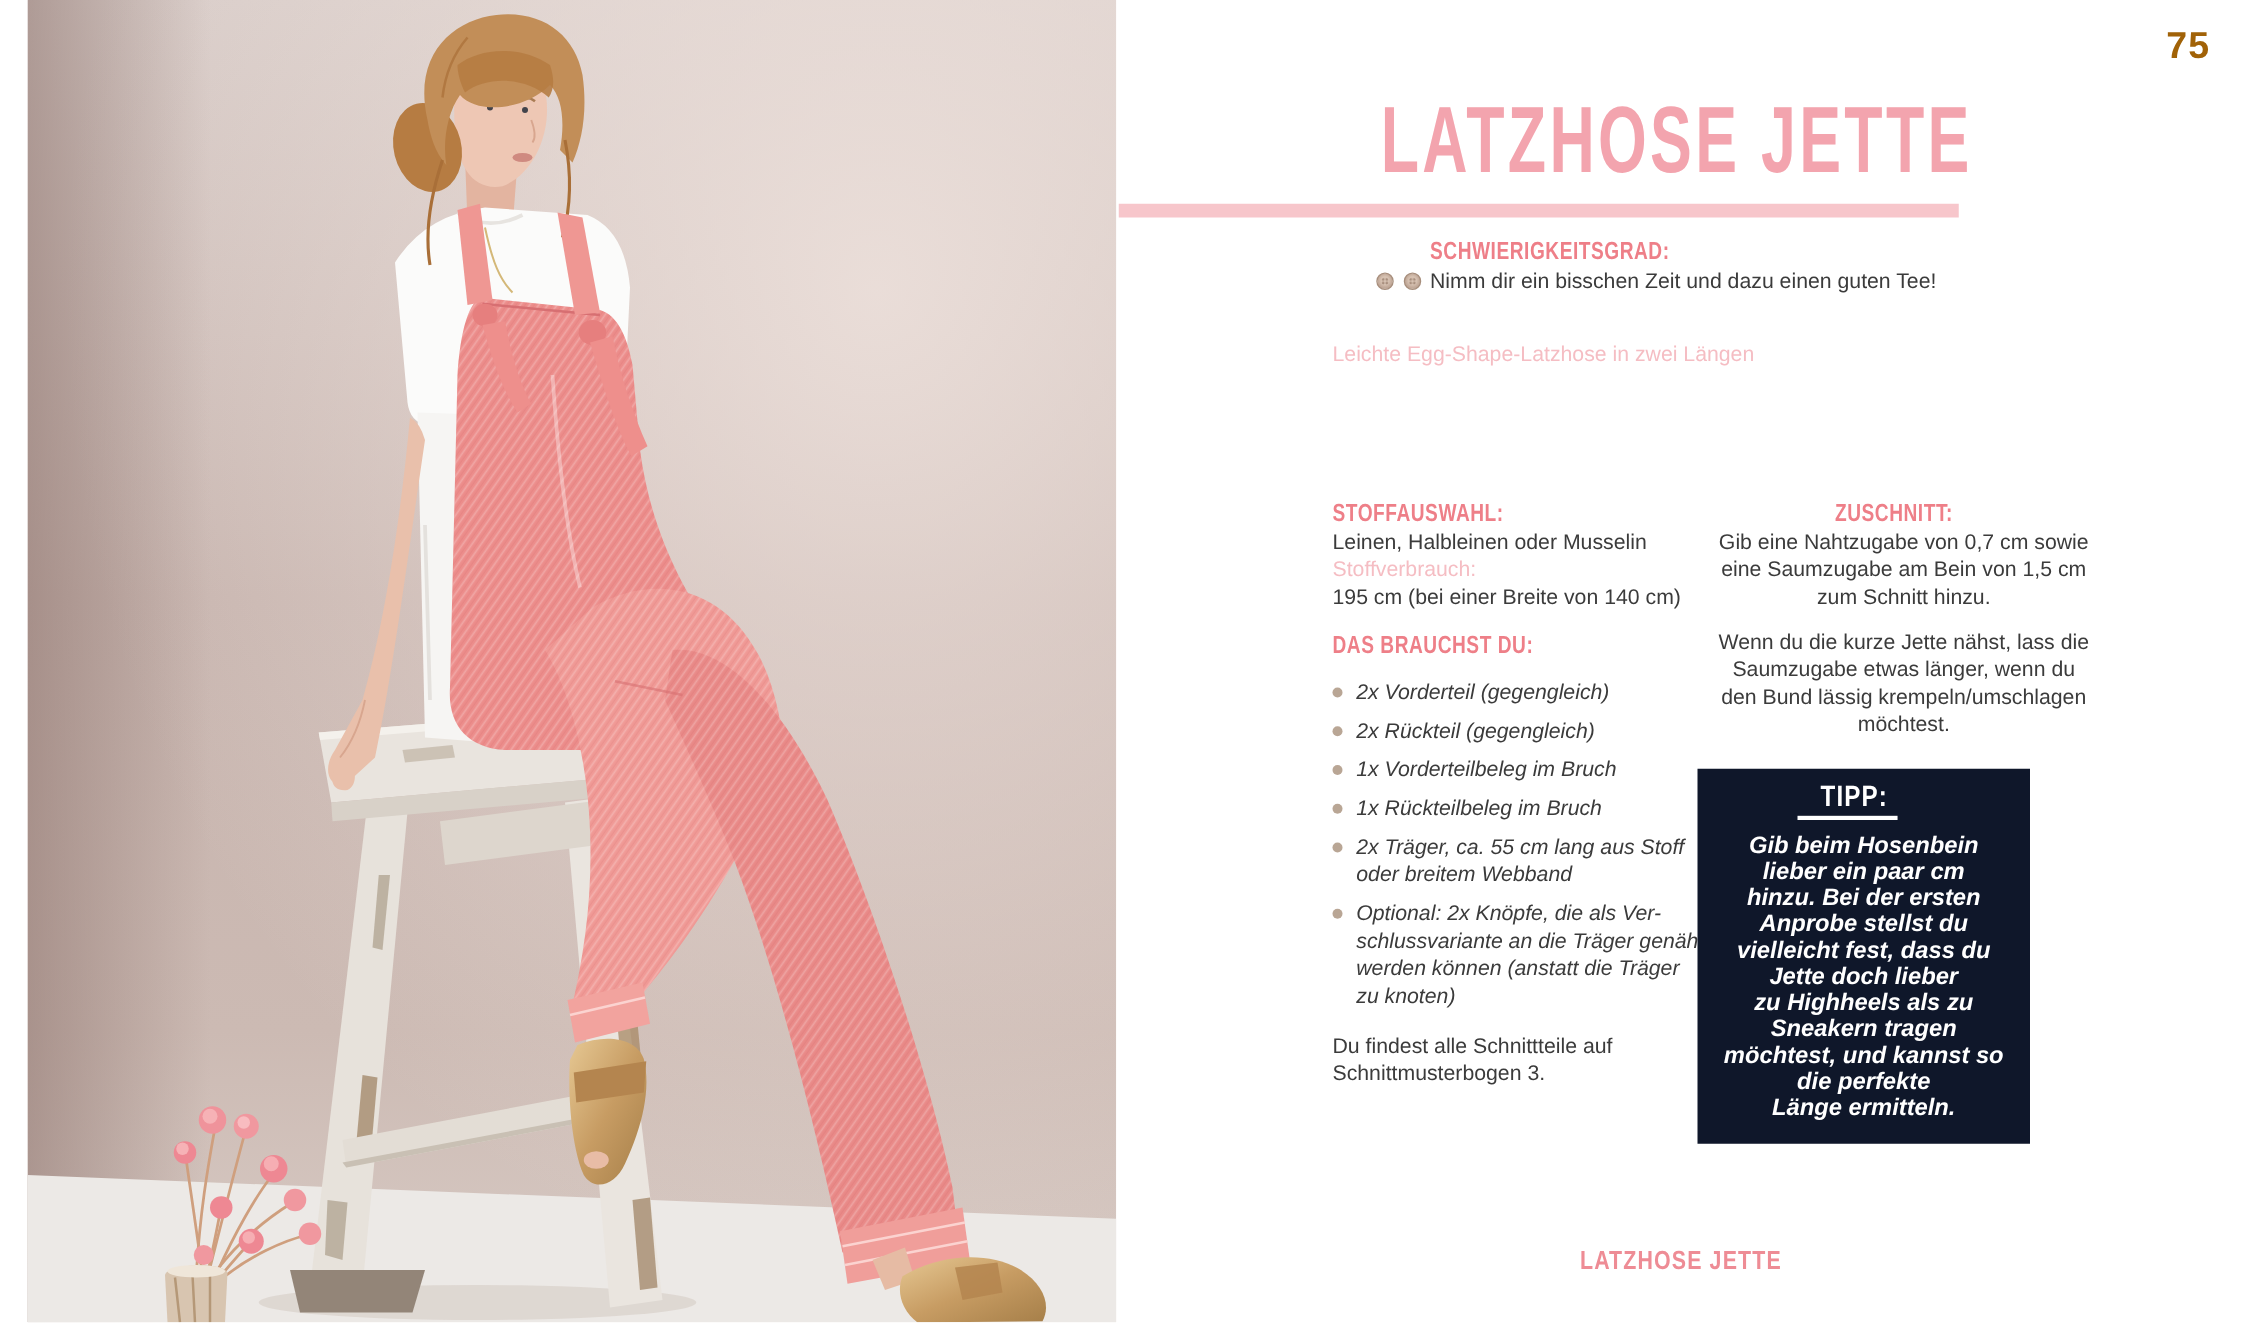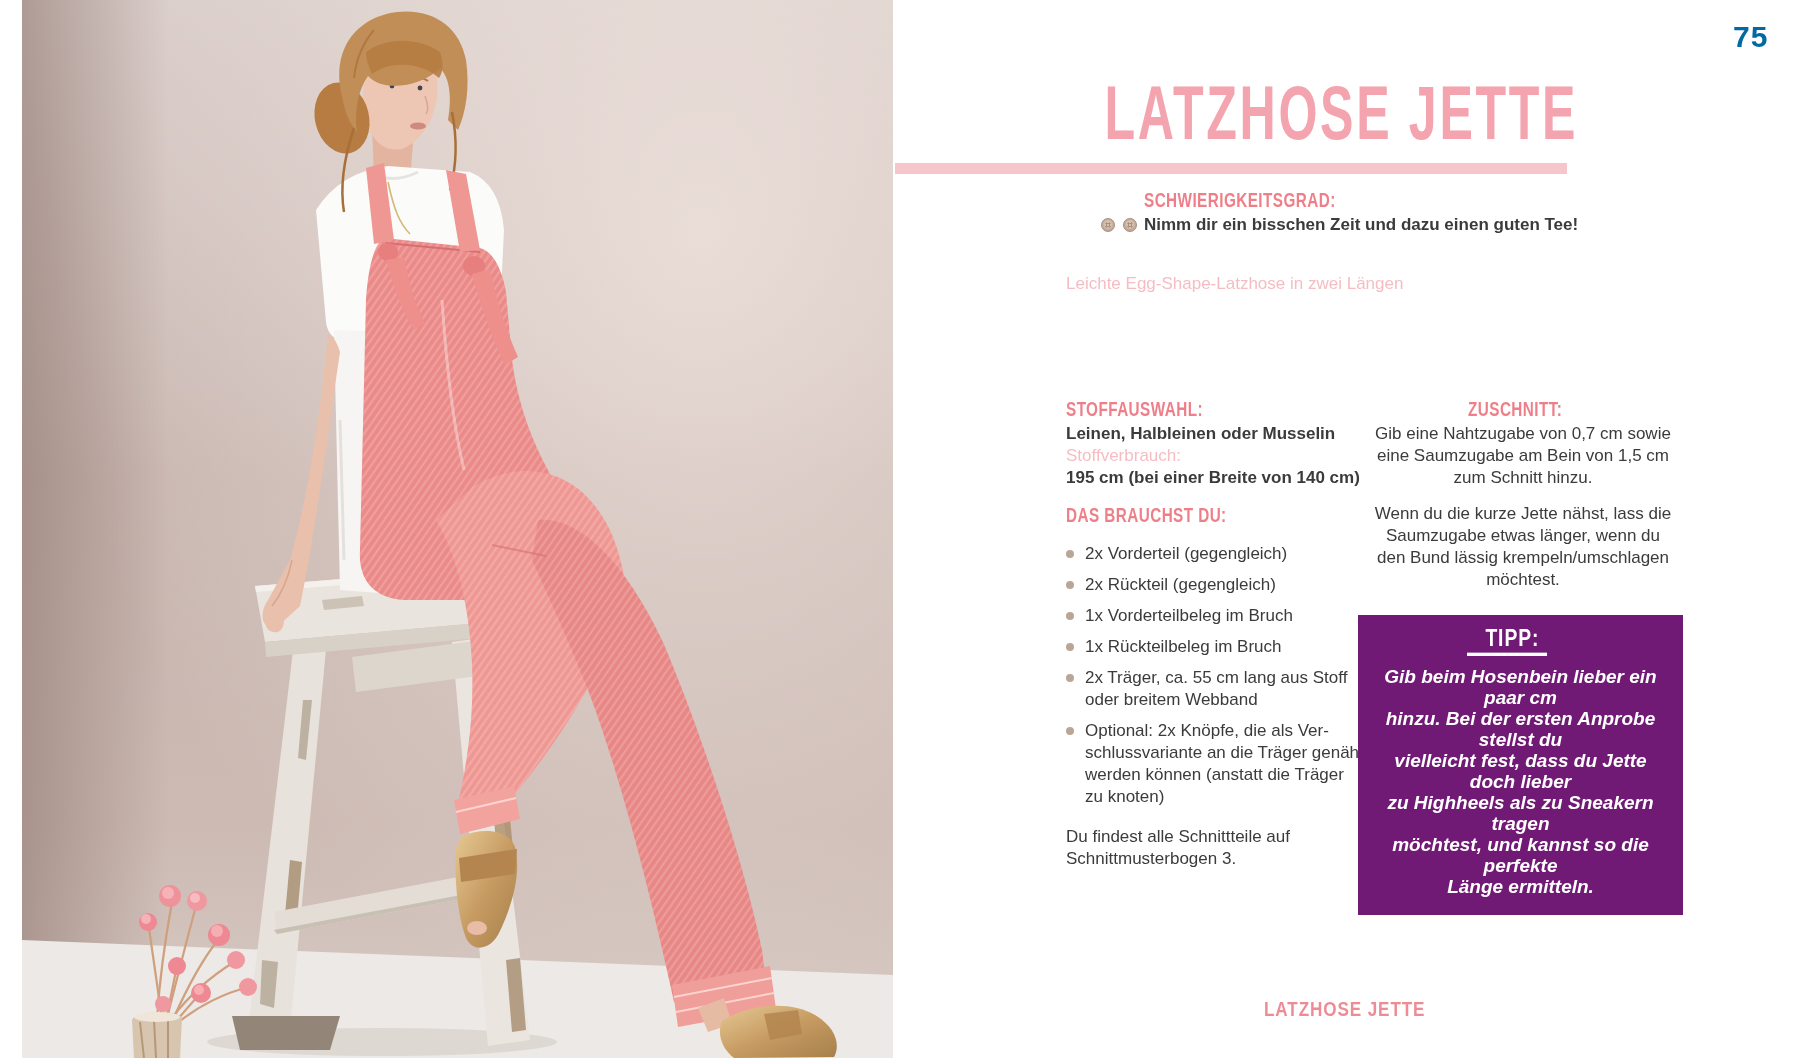--- a/index.html
+++ b/index.html
@@ -1,26 +1,26 @@
 <!DOCTYPE html>
 <html><head>
 <meta charset="utf-8">
 <style>
   html,body{margin:0;padding:0;background:#ffffff;}
   #page{position:relative;width:1800px;height:1058px;background:#ffffff;overflow:hidden;
         font-family:"Liberation Sans",sans-serif;color:#3b3b3b;}
   .abs{position:absolute;}
   .preline{white-space:pre-line;}
-  .nowrap{white-space:nowrap;font-weight:bold;}
+  .nowrap{white-space:nowrap;}
 
   
   #photo{left:22px;top:0;width:871px;height:1058px;}
 
   
-  .pagenum{left:1733px;top:20px;font-size:30px;font-weight:bold;color:#0369a1;letter-spacing:1px;}
+  .pagenum{left:1733px;top:20px;font-size:30px;font-weight:bold;color:#a16207;letter-spacing:1px;}
   .title{right:222px;top:94px;font-size:57px;font-weight:bold;color:#f3a4ae;letter-spacing:3px;
          transform:scale(.88,1.32);transform-origin:right bottom;white-space:nowrap;line-height:1;}
   .titlebar{left:895px;top:163px;width:672px;height:11px;background:#f7c6cb;}
 
   .h-pink{display:inline-block;font-weight:bold;color:#ee7f88;font-size:18px;letter-spacing:.5px;
           transform:scale(.85,1.1);transform-origin:left bottom;white-space:nowrap;}
   .h-lightpink{font-weight:normal;color:#f5bdc3;font-size:17px;}
 
   .diff-label{left:1144px;top:192px;}
   .diff-dot{width:14px;height:14px;border-radius:50%;background:radial-gradient(circle at 50% 45%,#d7c2b2 0 35%,#c3ab9b 60%,#b59c8b 100%);
@@ -32,26 +32,26 @@
   .diff-text{left:1144px;top:215px;font-size:17px;}
 
   .intro-sub{left:1066px;top:274px;}
   .intro-text{left:1066px;top:298px;width:600px;font-size:17.5px;line-height:24px;
               font-style:italic;font-weight:bold;}
 
   .col1{left:1066px;top:400px;width:312px;font-size:17px;line-height:22px;}
   .col2{left:1358px;top:400px;width:330px;font-size:17px;line-height:22px;text-align:center;}
   .sec-gap{margin-top:17px;}
   ul.needs{list-style:none;margin:14px 0 0 0;padding:0;}
-  ul.needs li{position:relative;padding-left:19px;margin-bottom:9px;}
+  ul.needs li{position:relative;padding-left:19px;margin-bottom:9px;font-style:italic;}
   ul.needs li::before{content:"";position:absolute;left:0;top:7px;width:8px;height:8px;border-radius:50%;
                       background:#b9a695;}
   .note{margin-top:18px;}
 
-  .tipbox{margin-top:24px;width:325px;box-sizing:border-box;background:#701a75;color:#ffffff;
+  .tipbox{margin-top:24px;width:266px;box-sizing:border-box;background:#0f172a;color:#ffffff;
           padding:14px 20px 18px 20px;}
   .tip-h{display:inline-block;font-weight:bold;font-size:21px;letter-spacing:1px;
          border-bottom:3px solid #ffffff;margin-left:-20px;padding:0 8px 2px 20px;
          transform:scale(.92,1.12);transform-origin:left bottom;}
   .tip-t{margin-top:10px;font-size:19px;line-height:21px;font-style:italic;font-weight:bold;}
 
   .footer{left:1160px;top:1000px;width:370px;text-align:center;font-weight:bold;font-size:19px;
           color:#ee8c95;letter-spacing:1px;}
   .footer span{display:inline-block;transform:scale(.9,1.1);transform-origin:center bottom;}
 </style>

